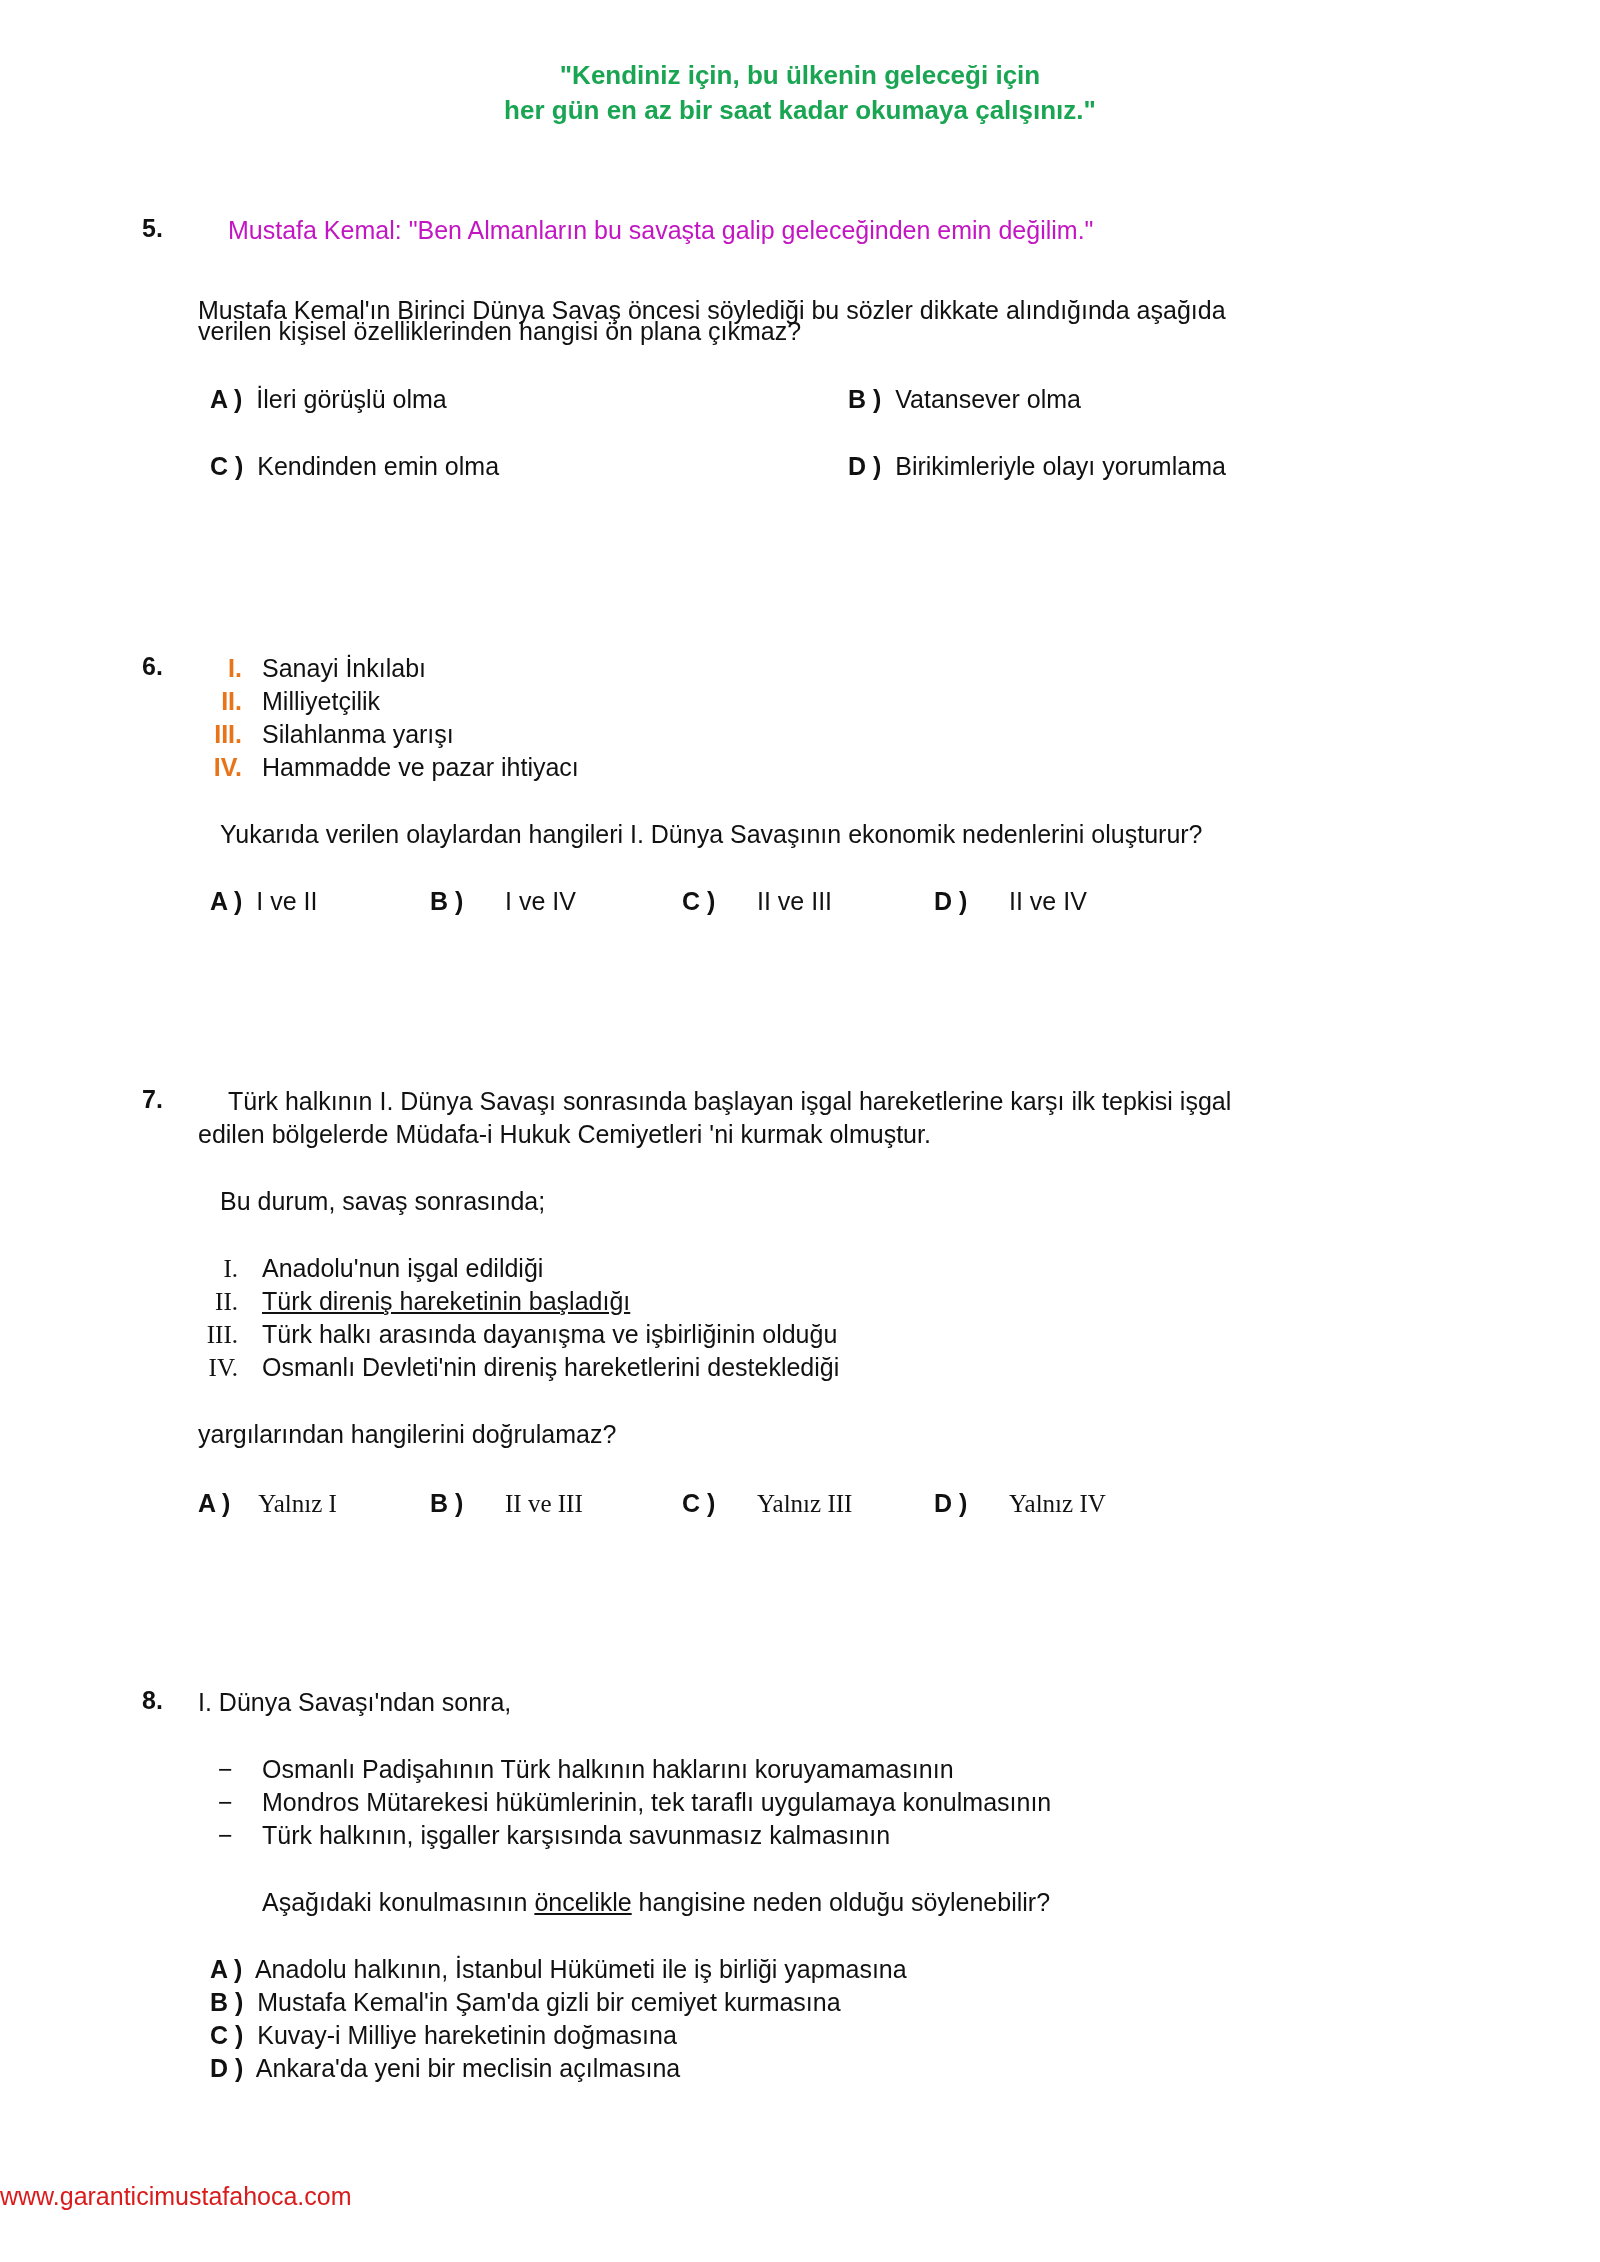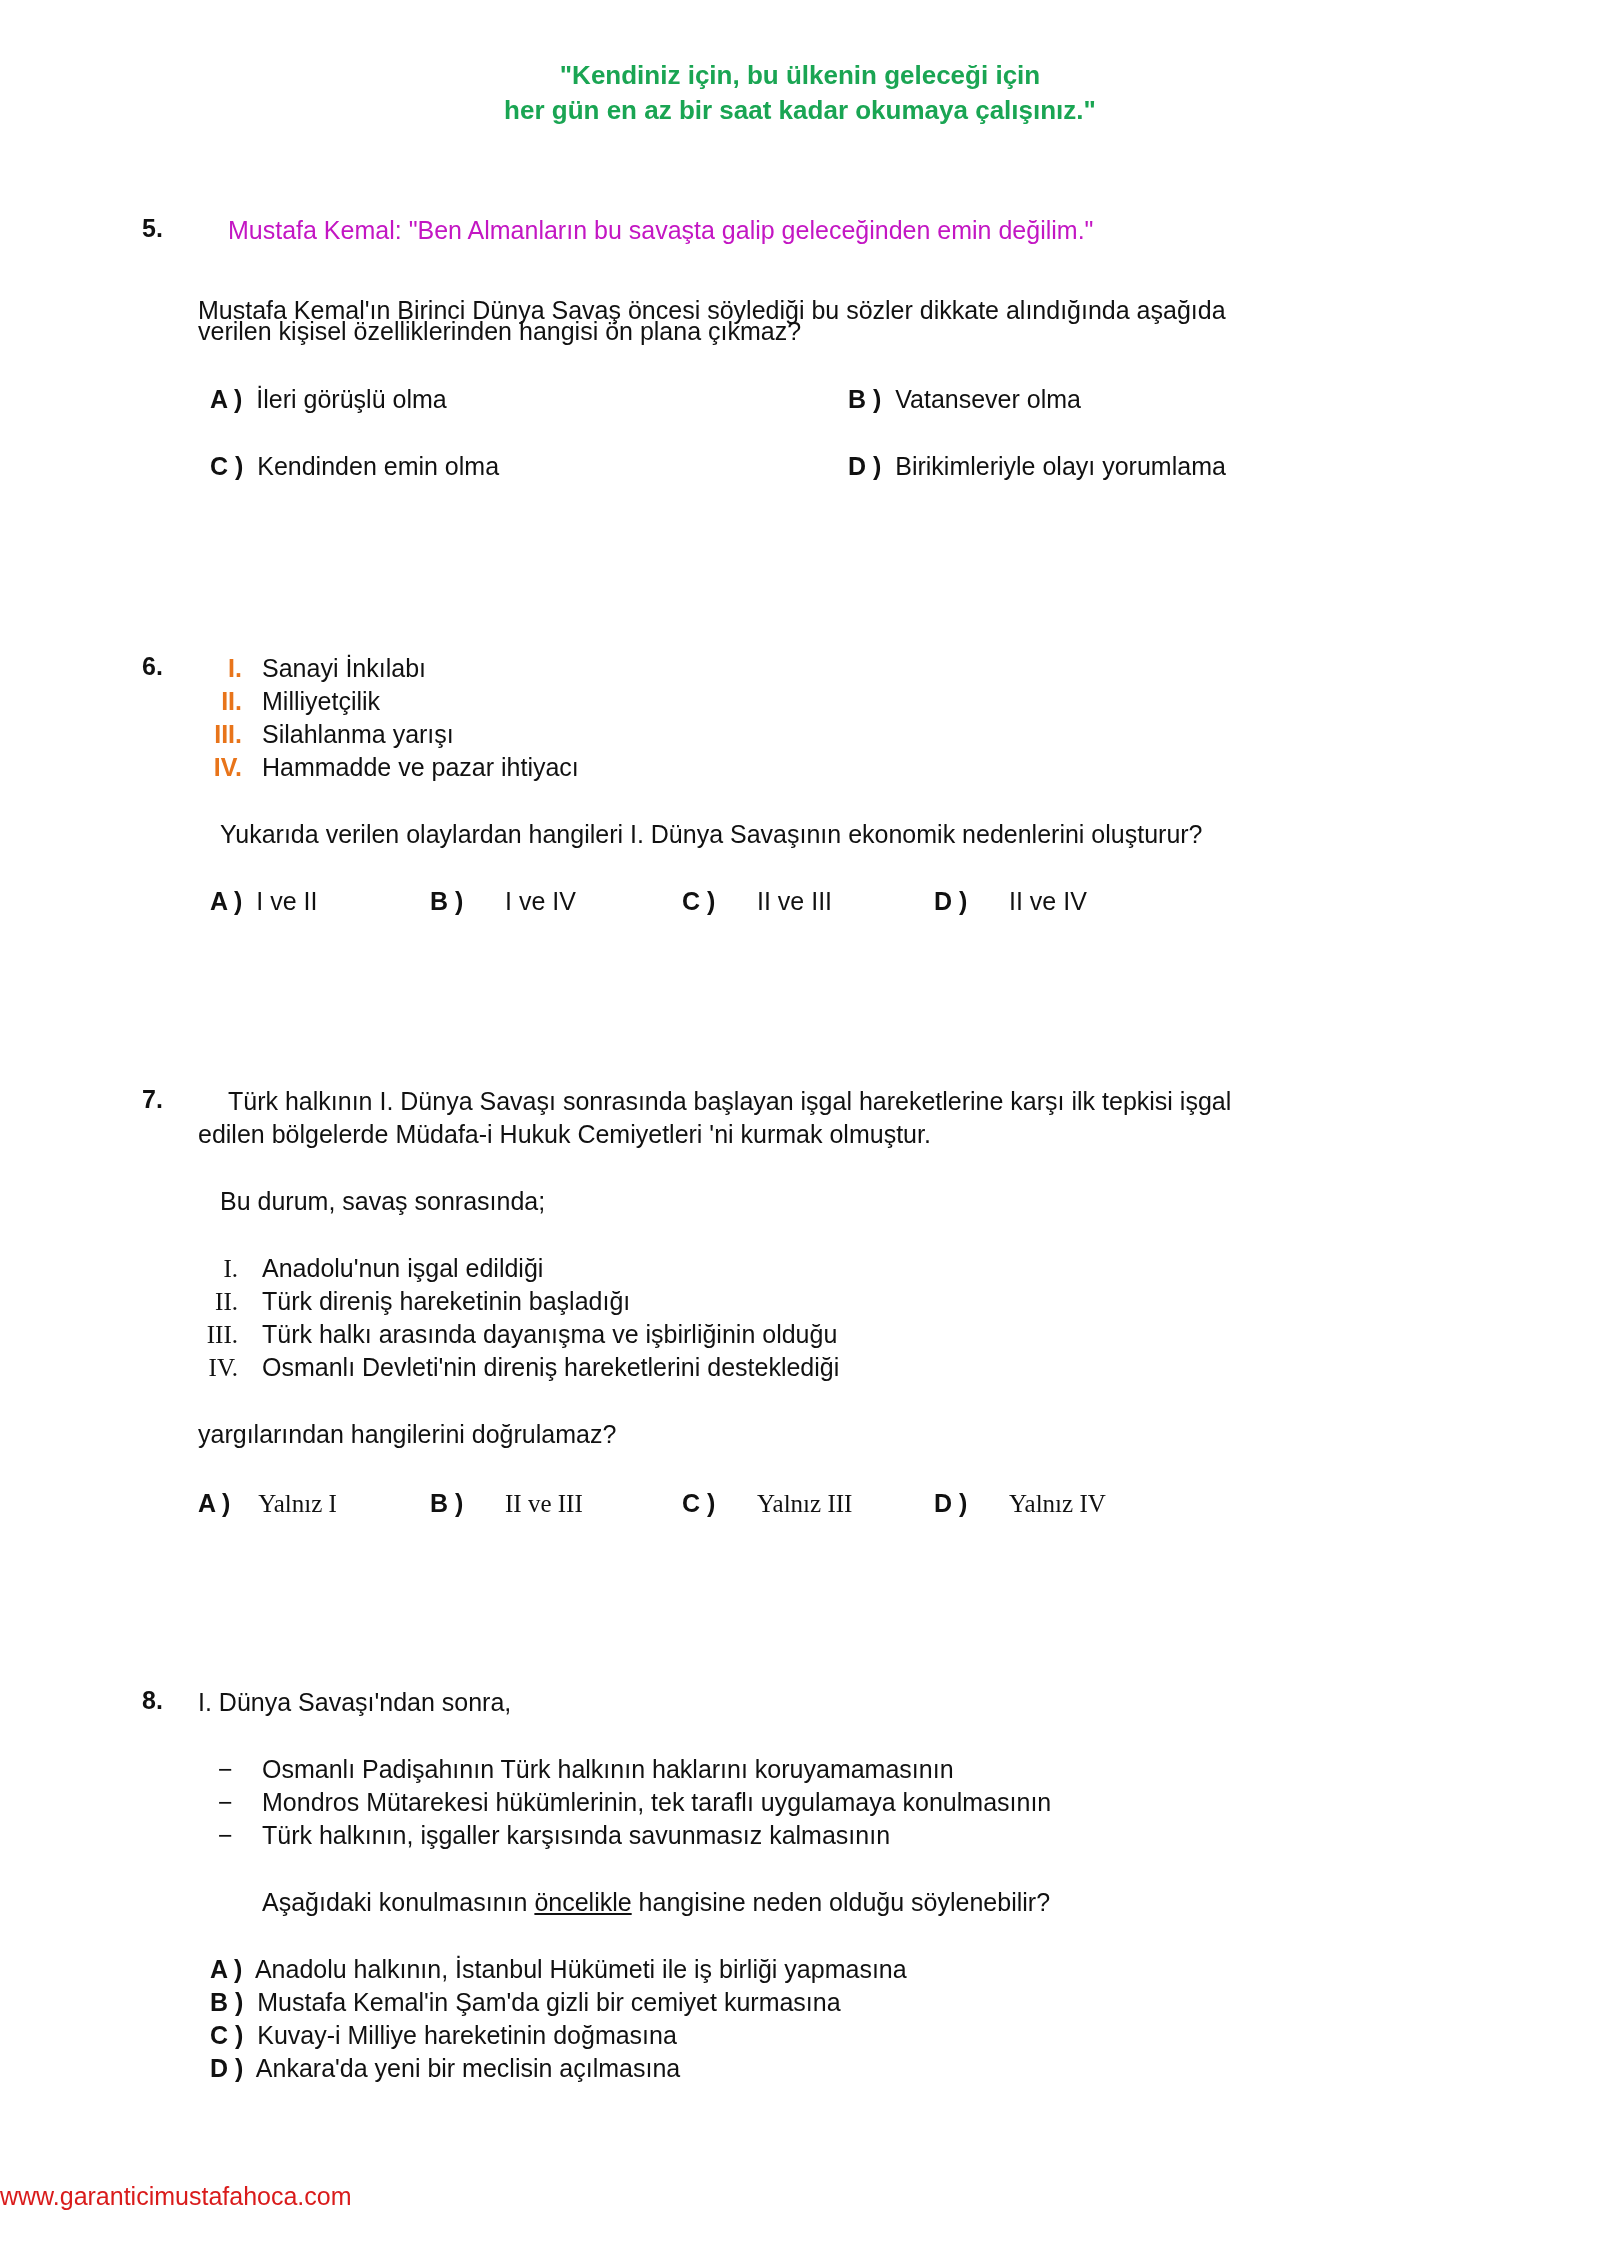--- a/index.html
+++ b/index.html
@@ -82,21 +82,21 @@
 
 <section>
   <div class="abs num" style="left:142px; top:1085px;">7.</div>
   <div class="abs t" style="left:228px; top:1085px;">Türk halkının I. Dünya Savaşı sonrasında başlayan işgal hareketlerine karşı ilk tepkisi işgal</div>
   <div class="abs t" style="left:198px; top:1118px;">edilen bölgelerde Müdafa-i Hukuk Cemiyetleri 'ni kurmak olmuştur.</div>
   <div class="abs t" style="left:220px; top:1185px;">Bu durum, savaş sonrasında;</div>
 
   <div class="abs t serif roman" style="left:178px; top:1252px;">I.</div>
   <div class="abs t" style="left:262px; top:1252px;">Anadolu'nun işgal edildiği</div>
   <div class="abs t serif roman" style="left:178px; top:1285px;">II.</div>
-  <div class="abs t" style="left:262px; top:1285px;">Türk direniş hareketinin başladığı</div>
+  <div class="abs t" style="left:262px; top:1285px;text-decoration:underline;">Türk direniş hareketinin başladığı</div>
   <div class="abs t serif roman" style="left:178px; top:1318px;">III.</div>
   <div class="abs t" style="left:262px; top:1318px;">Türk halkı arasında dayanışma ve işbirliğinin olduğu</div>
   <div class="abs t serif roman" style="left:178px; top:1351px;">IV.</div>
   <div class="abs t" style="left:262px; top:1351px;">Osmanlı Devleti'nin direniş hareketlerini desteklediği</div>
 
   <div class="abs t" style="left:198px; top:1418px;">yargılarından hangilerini doğrulamaz?</div>
 
   <div class="abs t" style="left:198px; top:1487px;">
     <span class="b">A )</span>&nbsp;&nbsp;&nbsp;
     <span class="serif">Yalnız I</span>

